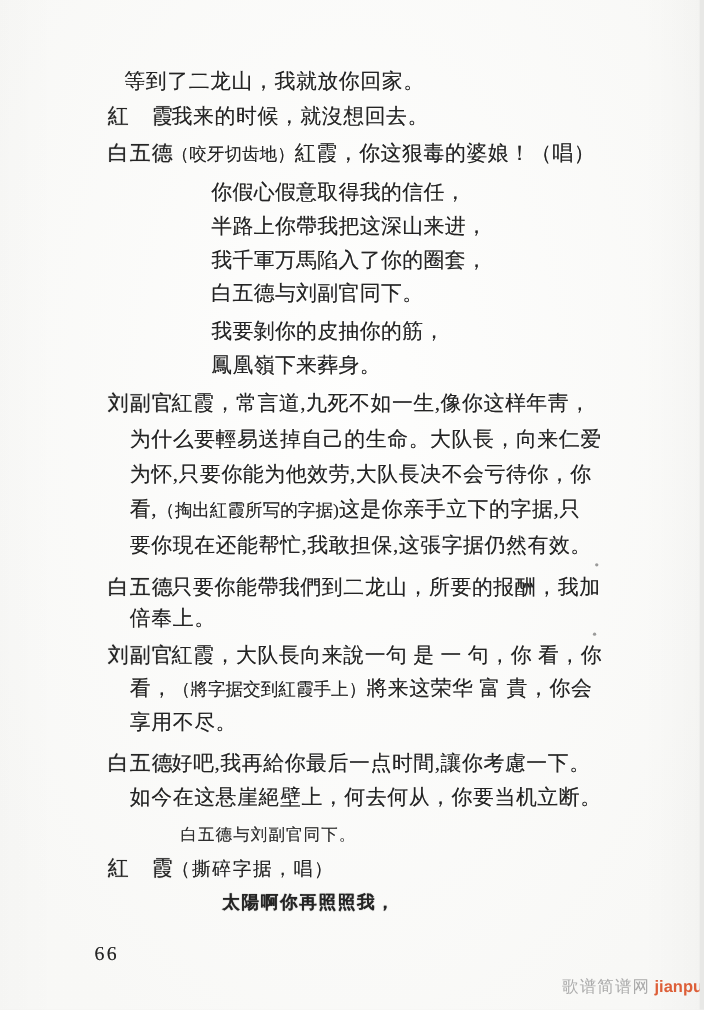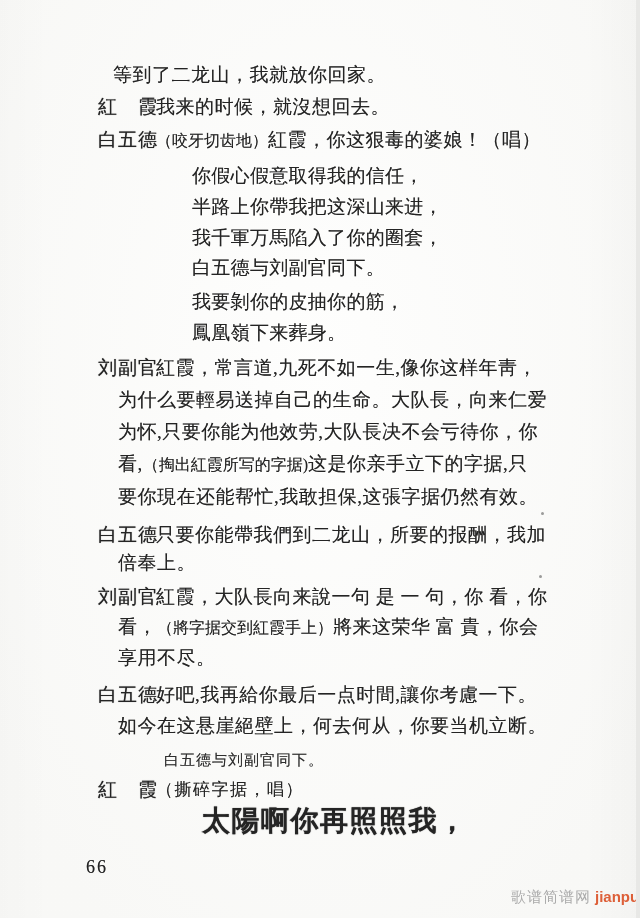--- a/index.html
+++ b/index.html
@@ -35,21 +35,21 @@
     text-shadow:0 0 0.8px rgba(0,0,0,0.6);
     margin-left:20px;
   }
   .dlg{position:absolute;left:156px;white-space:nowrap;}
   .cont{left:118px;}
   .first{left:113px;}
   .verse{left:192px;letter-spacing:0.3px;}
   .small{font-size:16px;letter-spacing:0;}
   .stage{left:164px;font-size:15px;color:#2e2e2e;letter-spacing:1px;}
   .sung{
-    left:202px;font-size:28px;font-weight:700;letter-spacing:1.5px;
+    left:202px;font-size:16px;font-weight:700;letter-spacing:1.5px;
     text-shadow:0 0 1px rgba(0,0,0,0.65);
   }
   .pagenum{
     position:absolute;left:86px;top:857px;
     font-size:18px;font-weight:400;letter-spacing:2px;
     text-shadow:0 0 0.6px rgba(0,0,0,0.5);
   }
   .watermark{
     position:absolute;left:487px;top:888px;
     font-size:15px;white-space:nowrap;

